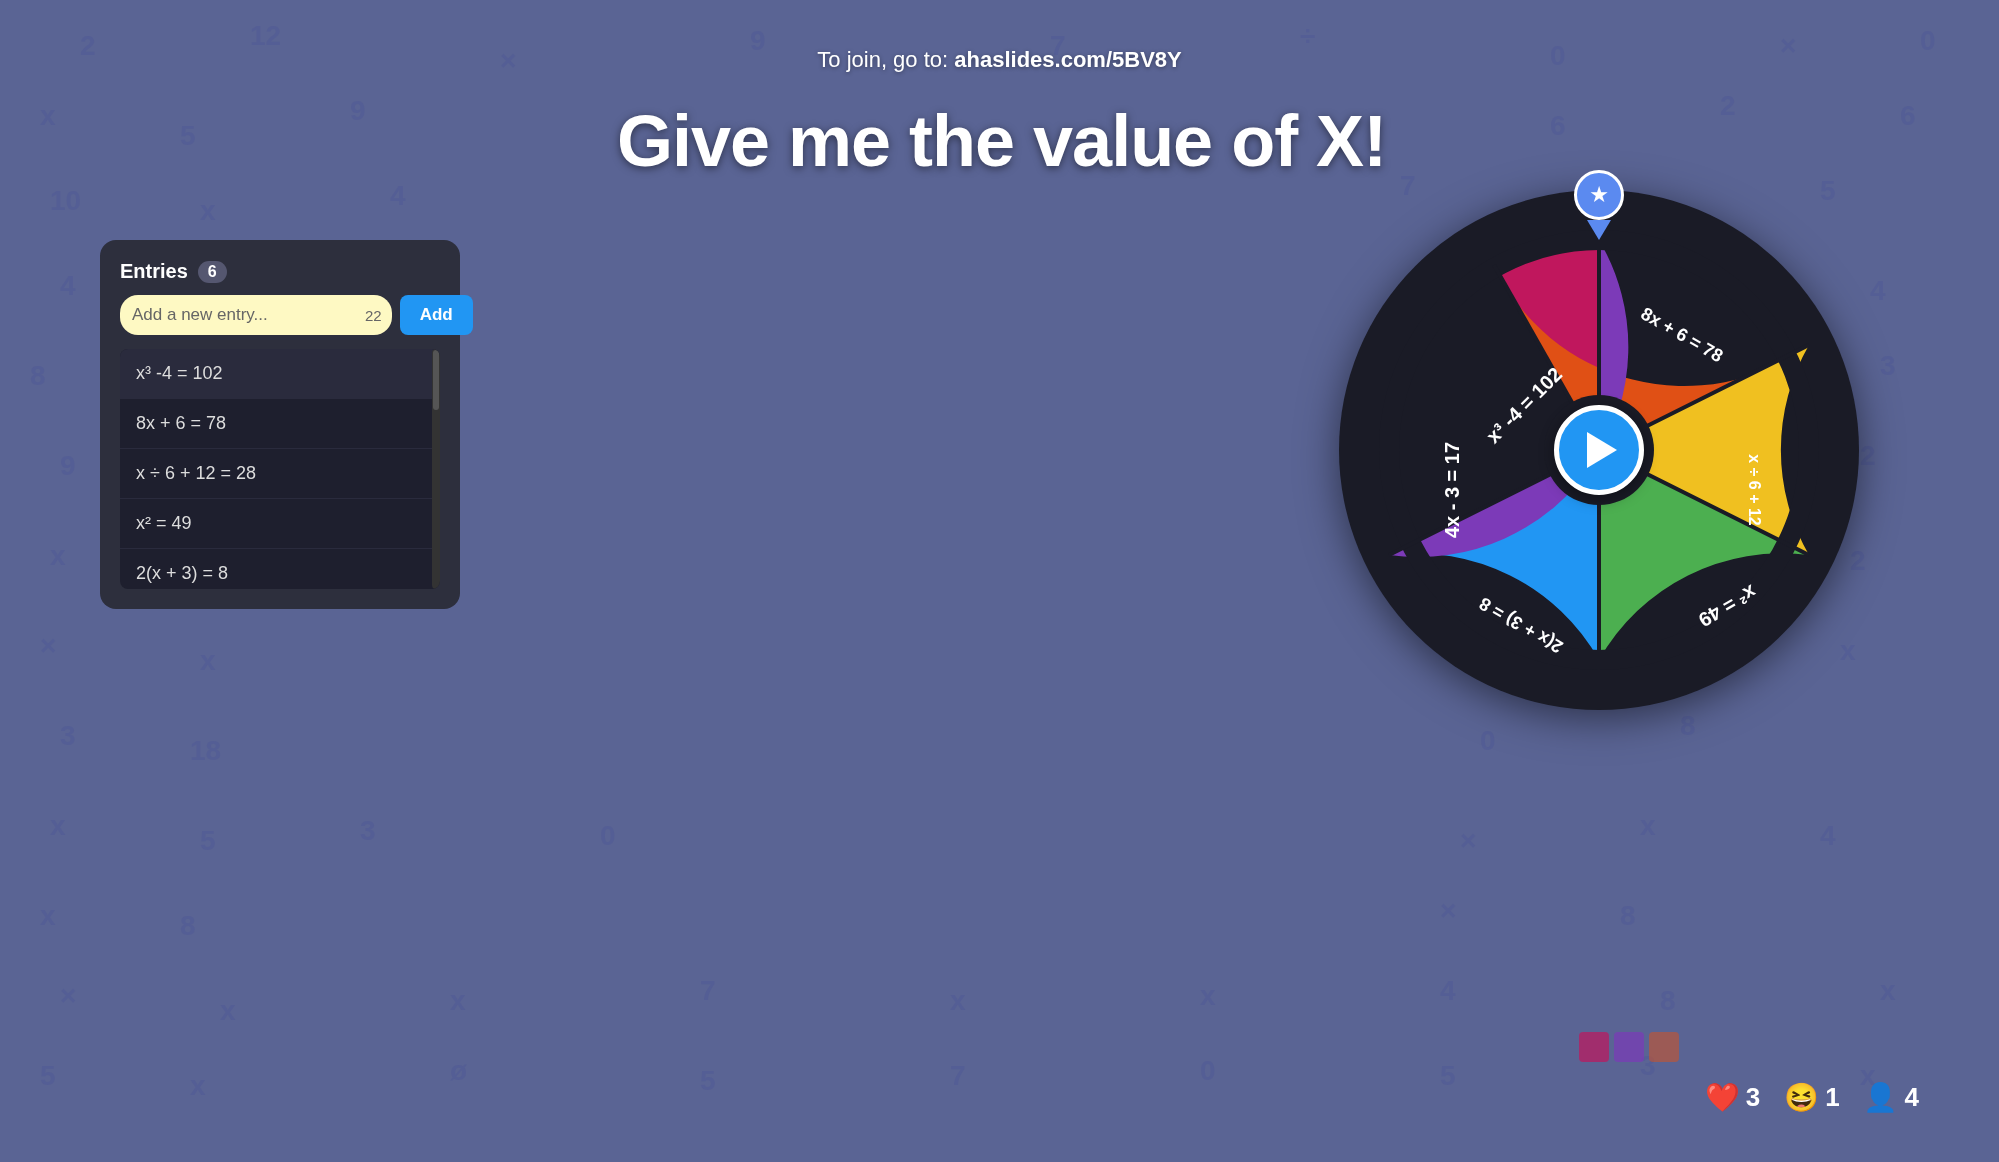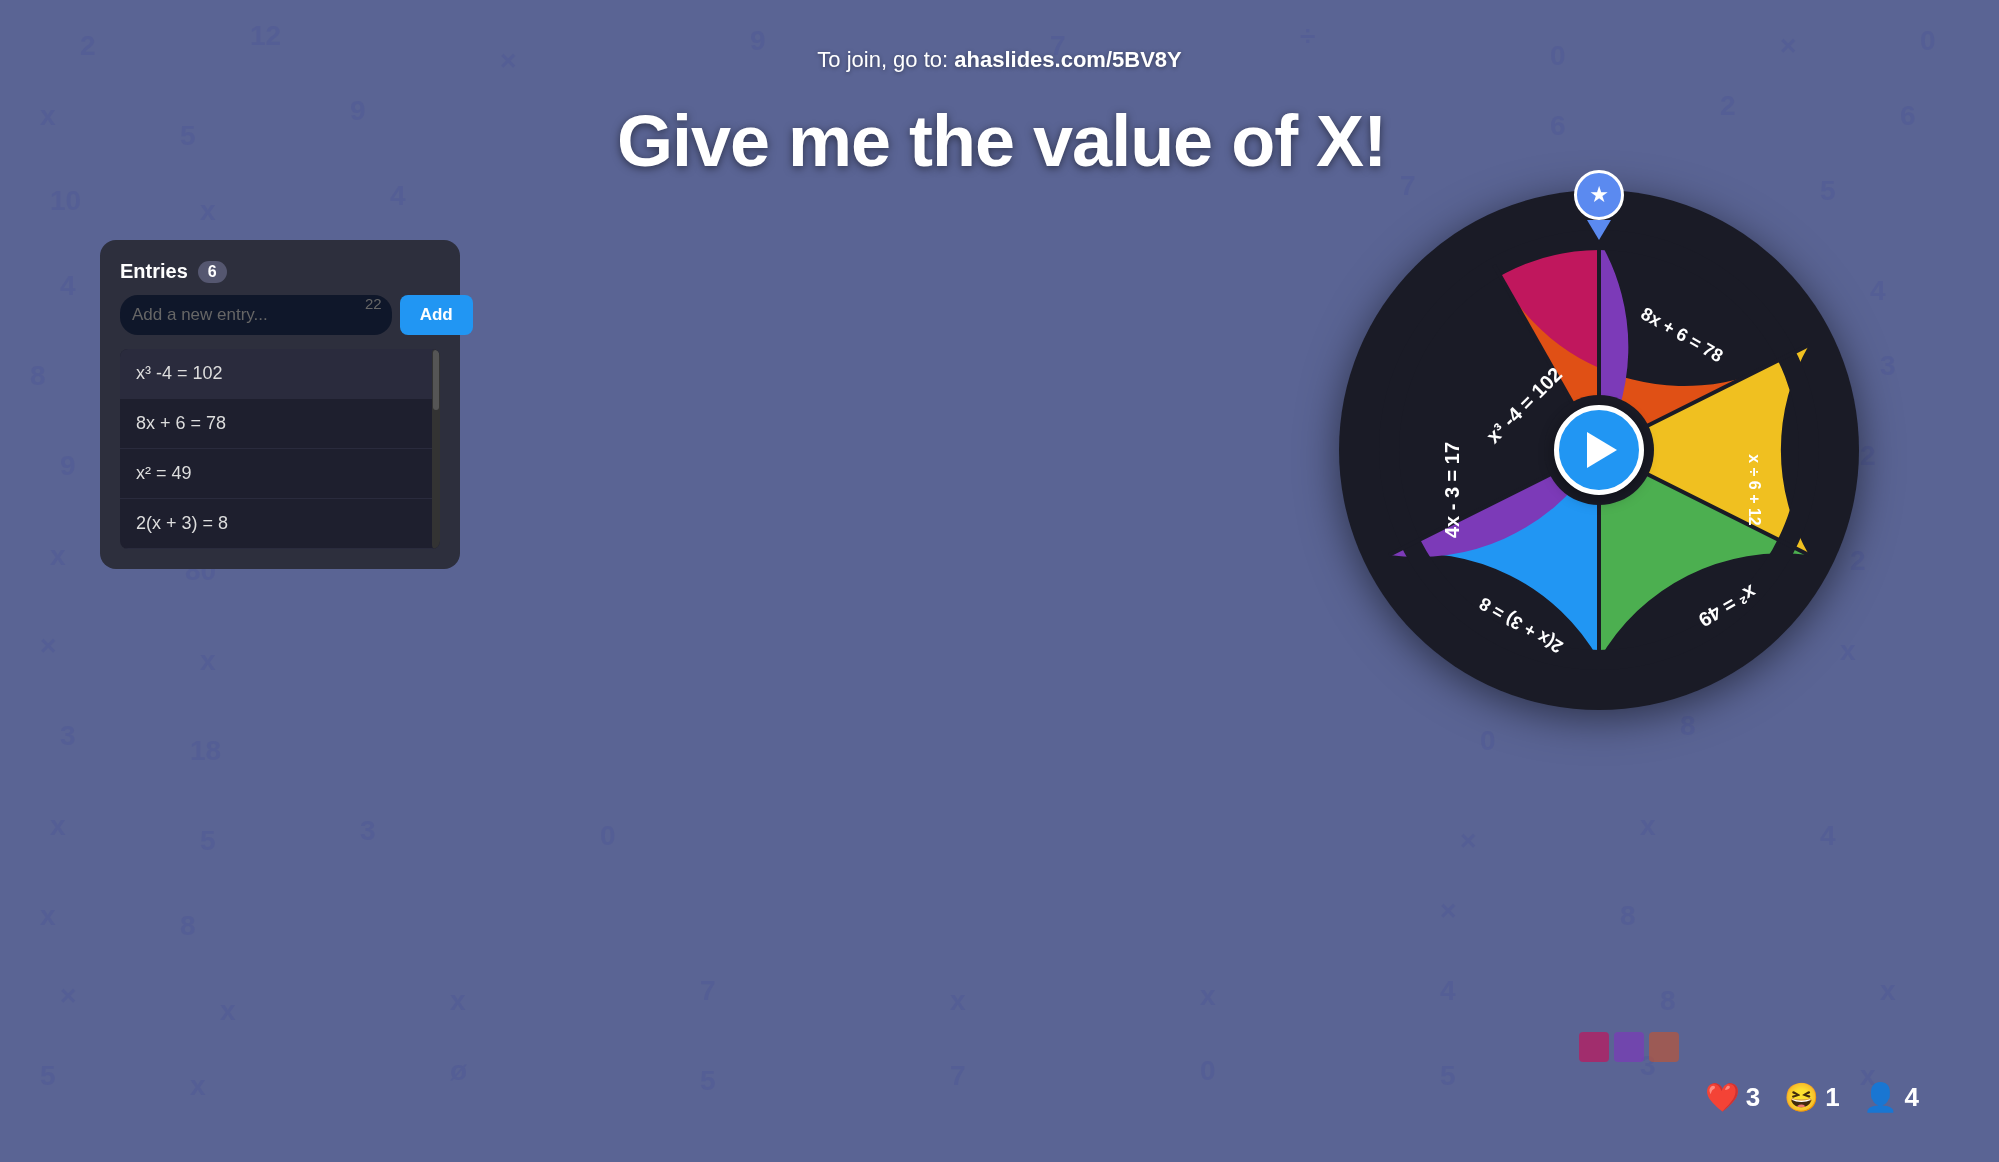--- a/index.html
+++ b/index.html
@@ -141,23 +141,24 @@
     .add-entry-row {
       display: flex;
       gap: 8px;
       margin-bottom: 14px;
       align-items: center;
     }
 
     .entry-input-wrapper {
       flex: 1;
       position: relative;
-      background: #0f172a;
+      background: #fef9c3;
       border-radius: 18px;
       display: flex;
+      align-items: center;
     }
 
     .entry-input {
       flex: 1;
       background: transparent;
       border: none;
       outline: none;
       color: #888;
       font-size: 17px;
       padding: 10px 12px;
@@ -474,20 +475,21 @@
       <div class="entry-input-wrapper">
         <input class="entry-input" type="text" placeholder="Add a new entry..." style="">
         <span class="char-count">22</span>
       </div>
       <button class="add-btn">Add</button>
     </div>
 
     <div class="entries-list">
       <div class="entry-item active">x³ -4 = 102</div>
       <div class="entry-item">8x + 6 = 78</div>
+      <div class="entry-item">x ÷ 6 + 12 = 28</div>
       <div class="entry-item">x² = 49</div>
       <div class="entry-item">2(x + 3) = 8</div>
       <div class="scrollbar">
         <div class="scrollbar-thumb"></div>
       </div>
     </div>
   </div>
 
   <div class="wheel-container">
 

